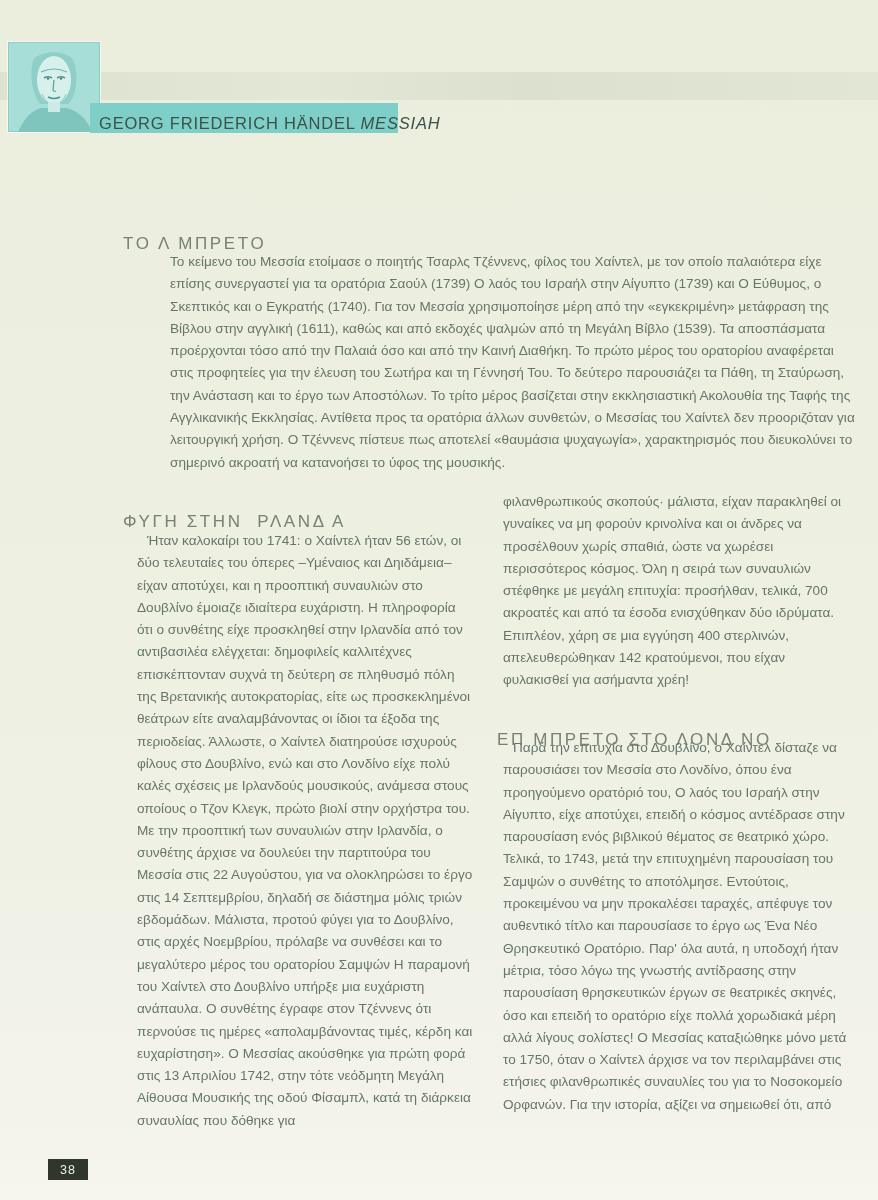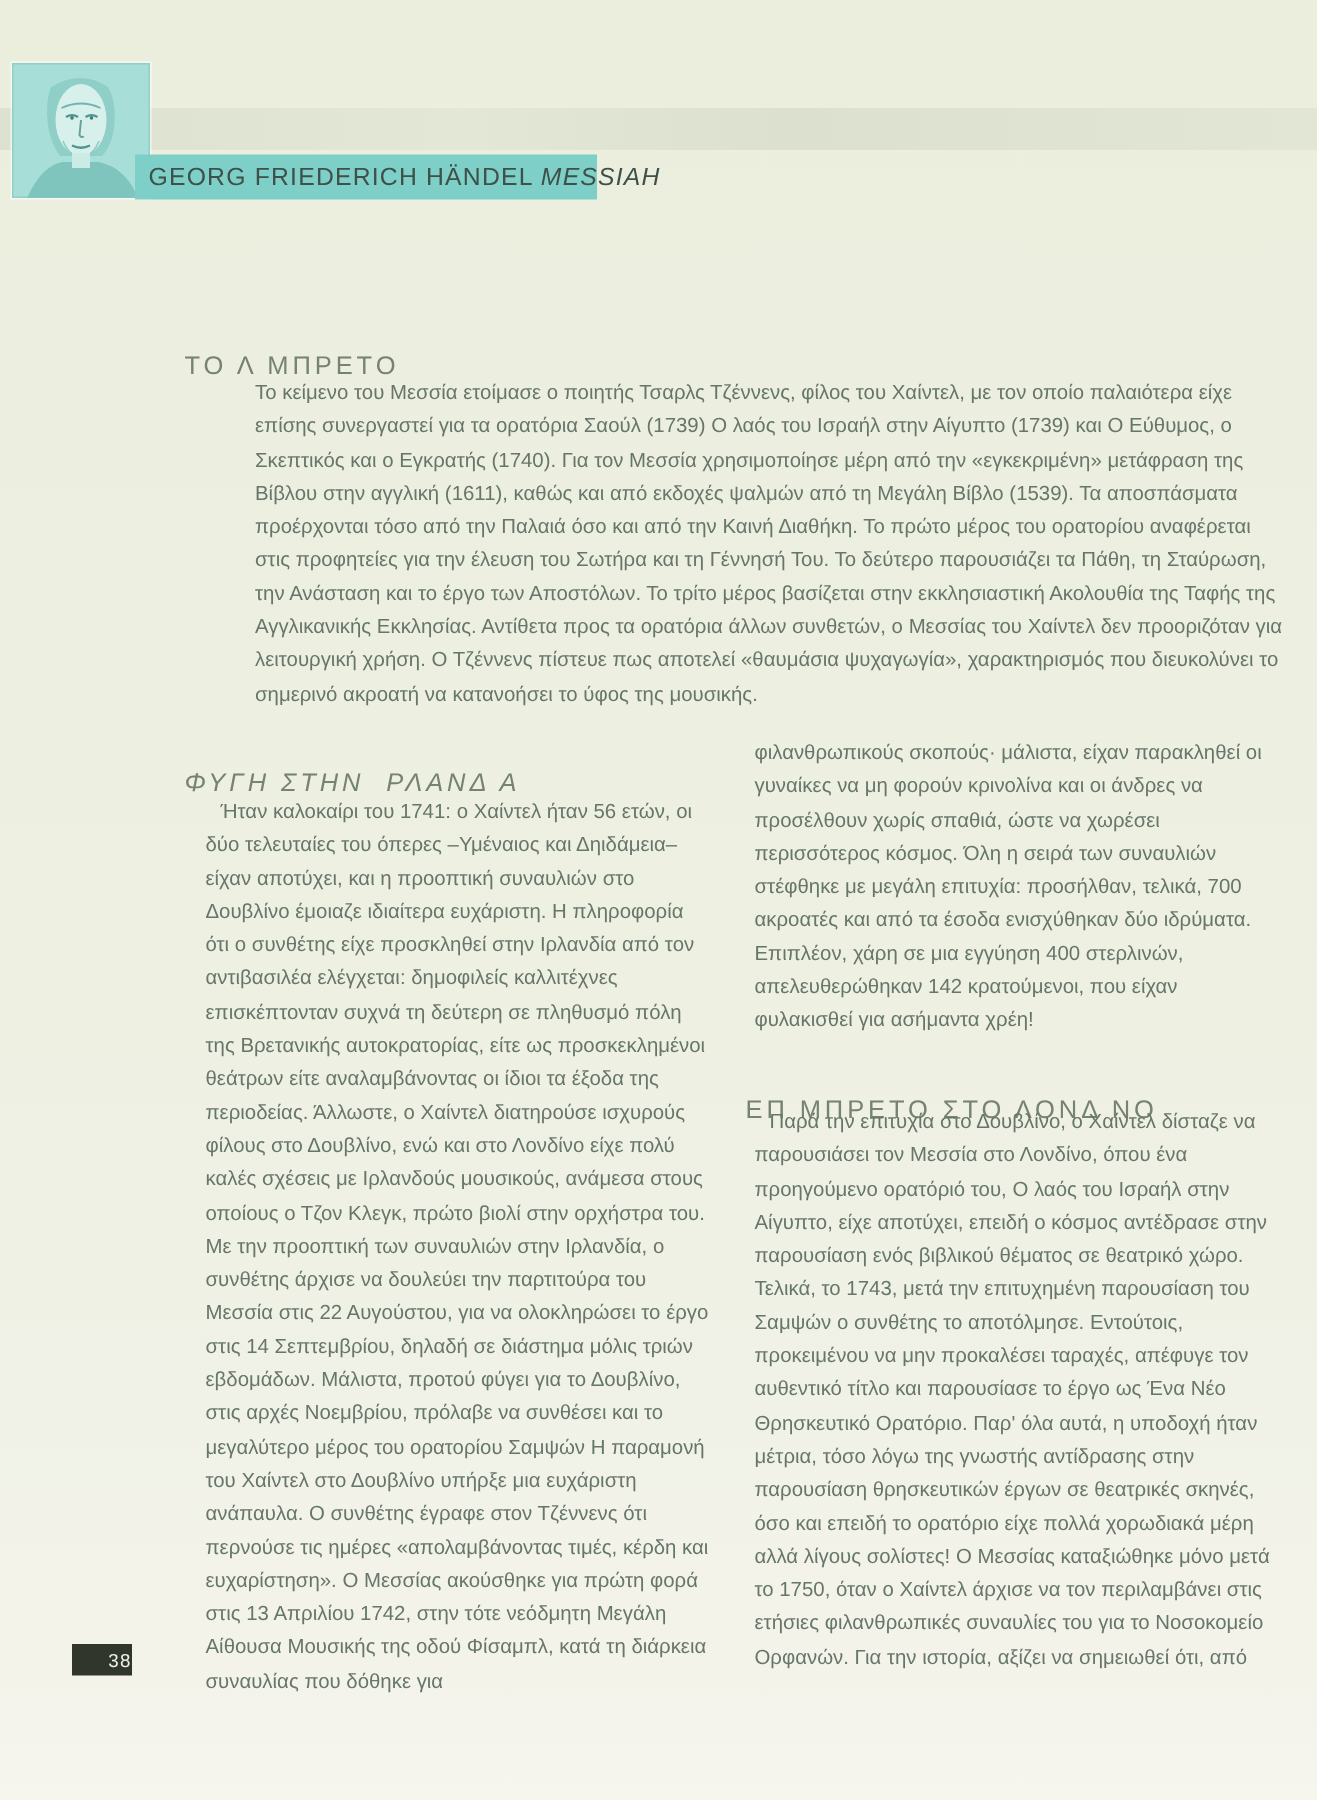--- a/index.html
+++ b/index.html
@@ -13,41 +13,41 @@
     position:absolute;left:0;top:72px;width:878px;height:28px;
     background:linear-gradient(90deg,#dde2d0 0%,#e3e7d6 35%,#dce1cf 60%,#e2e6d4 100%);
   }
   .portrait{
     position:absolute;left:8px;top:42px;width:92px;height:90px;
     box-shadow:0 0 0 1px rgba(255,255,255,.6);
   }
   .banner{
     position:absolute;left:90px;top:103px;width:308px;height:30px;
     background:#7ecfc7;
-    display:flex;align-items:center;padding-left:9px;box-sizing:border-box;
+    display:flex;align-items:flex-end;padding-left:9px;box-sizing:border-box;
   }
   .banner-text{
     font-size:16.5px;letter-spacing:.8px;color:#3d5049;white-space:pre;
   }
   .banner-text .it{font-style:italic;}
   .heading{
     position:absolute;font-size:17px;letter-spacing:2.6px;color:#75836f;
     white-space:pre;
     margin-top:23px;
   }
   .bodytext{
     position:absolute;font-size:13.6px;line-height:22.3px;color:#66766a;
     text-align:left;
   }
   .bodytext .it{}
   .indent{text-indent:10px;}
   .pagenum{
-    position:absolute;left:48px;top:1096px;width:40px;height:21px;
+    position:absolute;left:48px;top:1159px;width:40px;height:21px;
     background:#30362c;color:#eff0e6;font-size:12.5px;
-    display:flex;align-items:center;justify-content:flex-end;letter-spacing:1px;
+    display:flex;align-items:center;justify-content:center;letter-spacing:1px;
   }
 </style>
 </head>
 <body>
 
 <div class="band"></div>
 
 <div class="portrait">
   <svg width="92" height="90" viewBox="0 0 92 90" xmlns="http://www.w3.org/2000/svg">
     <rect x="0" y="0" width="92" height="90" fill="#a7ded8"></rect>
@@ -75,21 +75,21 @@
   </svg>
 </div>
 
 <div class="banner">
   <span class="banner-text"><span>GEORG FRIEDERICH HÄNDEL </span><span class="it">MESSIAH</span></span>
 </div>
 
 <div class="heading" style="left:123px;top:211px;">ΤΟ Λ ΜΠΡΕΤΟ</div>
 <div class="bodytext" style="left:170px;top:251px;width:688px;"><span>Το κείμενο του </span><span class="it">Μεσσία</span><span> ετοίμασε ο ποιητής Τσαρλς Τζέννενς, φίλος του Χαίντελ, με τον οποίο παλαιότερα είχε επίσης συνεργαστεί για τα ορατόρια </span><span class="it">Σαούλ</span><span> (1739) </span><span class="it">Ο λαός του Ισραήλ στην Αίγυπτο</span><span> (1739) και </span><span class="it">Ο Εύθυμος, ο Σκεπτικός και ο Εγκρατής</span><span> (1740). Για τον </span><span class="it">Μεσσία</span><span> χρησιμοποίησε μέρη από την «εγκεκριμένη» μετάφραση της </span><span class="it">Βίβλου</span><span> στην αγγλική (1611), καθώς και από εκδοχές ψαλμών από τη </span><span class="it">Μεγάλη Βίβλο</span><span> (1539). Τα αποσπάσματα προέρχονται τόσο από την Παλαιά όσο και από την Καινή Διαθήκη. Το πρώτο μέρος του ορατορίου αναφέρεται στις προφητείες για την έλευση του Σωτήρα και τη Γέννησή Του. Το δεύτερο παρουσιάζει τα Πάθη, τη Σταύρωση, την Ανάσταση και το έργο των Αποστόλων. Το τρίτο μέρος βασίζεται στην εκκλησιαστική Ακολουθία της Ταφής της Αγγλικανικής Εκκλησίας. Αντίθετα προς τα ορατόρια άλλων συνθετών, ο </span><span class="it">Μεσσίας</span><span> του Χαίντελ δεν προοριζόταν για λειτουργική χρήση. Ο Τζέννενς πίστευε πως αποτελεί «θαυμάσια ψυχαγωγία», χαρακτηρισμός που διευκολύνει το σημερινό ακροατή να κατανοήσει το ύφος της μουσικής.</span></div>
 
-<div class="heading" style="left:123px;top:489px;font-style:italic;">ΦΥΓΗ ΣΤΗΝ  ΡΛΑΝΔ Α</div>
+<div class="heading" style="left:123px;top:489px;">ΦΥΓΗ ΣΤΗΝ  ΡΛΑΝΔ Α</div>
 <div class="bodytext indent" style="left:137px;top:530px;width:336px;"><span>Ήταν καλοκαίρι του 1741: ο Χαίντελ ήταν 56 ετών, οι δύο τελευταίες του όπερες –</span><span class="it">Υμέναιος</span><span> και </span><span class="it">Δηιδάμεια</span><span>– είχαν αποτύχει, και η προοπτική συναυλιών στο Δουβλίνο έμοιαζε ιδιαίτερα ευχάριστη. Η πληροφορία ότι ο συνθέτης είχε προσκληθεί στην Ιρλανδία από τον αντιβασιλέα ελέγχεται: δημοφιλείς καλλιτέχνες επισκέπτονταν συχνά τη δεύτερη σε πληθυσμό πόλη της Βρετανικής αυτοκρατορίας, είτε ως προσκεκλημένοι θεάτρων είτε αναλαμβάνοντας οι ίδιοι τα έξοδα της περιοδείας. Άλλωστε, ο Χαίντελ διατηρούσε ισχυρούς φίλους στο Δουβλίνο, ενώ και στο Λονδίνο είχε πολύ καλές σχέσεις με Ιρλανδούς μουσικούς, ανάμεσα στους οποίους ο Τζον Κλεγκ, πρώτο βιολί στην ορχήστρα του. Με την προοπτική των συναυλιών στην Ιρλανδία, ο συνθέτης άρχισε να δουλεύει την παρτιτούρα του </span><span class="it">Μεσσία</span><span> στις 22 Αυγούστου, για να ολοκληρώσει το έργο στις 14 Σεπτεμβρίου, δηλαδή σε διάστημα μόλις τριών εβδομάδων. Μάλιστα, προτού φύγει για το Δουβλίνο, στις αρχές Νοεμβρίου, πρόλαβε να συνθέσει και το μεγαλύτερο μέρος του ορατορίου </span><span class="it">Σαμψών</span><span> Η παραμονή του Χαίντελ στο Δουβλίνο υπήρξε μια ευχάριστη ανάπαυλα. Ο συνθέτης έγραφε στον Τζέννενς ότι περνούσε τις ημέρες «απολαμβάνοντας τιμές, κέρδη και ευχαρίστηση». Ο </span><span class="it">Μεσσίας</span><span> ακούσθηκε για πρώτη φορά στις 13 Απριλίου 1742, στην τότε νεόδμητη Μεγάλη Αίθουσα Μουσικής της οδού Φίσαμπλ, κατά τη διάρκεια συναυλίας που δόθηκε για</span></div>
 <div class="bodytext" style="left:503px;top:491px;width:348px;"><span>φιλανθρωπικούς σκοπούς· μάλιστα, είχαν παρακληθεί οι γυναίκες να μη φορούν κρινολίνα και οι άνδρες να προσέλθουν χωρίς σπαθιά, ώστε να χωρέσει περισσότερος κόσμος. Όλη η σειρά των συναυλιών στέφθηκε με μεγάλη επιτυχία: προσήλθαν, τελικά, 700 ακροατές και από τα έσοδα ενισχύθηκαν δύο ιδρύματα. Επιπλέον, χάρη σε μια εγγύηση 400 στερλινών, απελευθερώθηκαν 142 κρατούμενοι, που είχαν φυλακισθεί για ασήμαντα χρέη!</span></div>
 
 <div class="heading" style="left:497px;top:707px;">ΕΠ ΜΠΡΕΤΟ ΣΤΟ ΛΟΝΔ ΝΟ</div>
 <div class="bodytext indent" style="left:503px;top:737px;width:352px;"><span>Παρά την επιτυχία στο Δουβλίνο, ο Χαίντελ δίσταζε να παρουσιάσει τον </span><span class="it">Μεσσία</span><span> στο Λονδίνο, όπου ένα προηγούμενο ορατόριό του, </span><span class="it">Ο λαός του Ισραήλ στην Αίγυπτο</span><span>, είχε αποτύχει, επειδή ο κόσμος αντέδρασε στην παρουσίαση ενός βιβλικού θέματος σε θεατρικό χώρο. Τελικά, το 1743, μετά την επιτυχημένη παρουσίαση του </span><span class="it">Σαμψών</span><span> ο συνθέτης το αποτόλμησε. Εντούτοις, προκειμένου να μην προκαλέσει ταραχές, απέφυγε τον αυθεντικό τίτλο και παρουσίασε το έργο ως </span><span class="it">Ένα Νέο Θρησκευτικό Ορατόριο</span><span>. Παρ' όλα αυτά, η υποδοχή ήταν μέτρια, τόσο λόγω της γνωστής αντίδρασης στην παρουσίαση θρησκευτικών έργων σε θεατρικές σκηνές, όσο και επειδή το ορατόριο είχε πολλά χορωδιακά μέρη αλλά λίγους σολίστες! Ο </span><span class="it">Μεσσίας</span><span> καταξιώθηκε μόνο μετά το 1750, όταν ο Χαίντελ άρχισε να τον περιλαμβάνει στις ετήσιες φιλανθρωπικές συναυλίες του για το Νοσοκομείο Ορφανών. Για την ιστορία, αξίζει να σημειωθεί ότι, από</span></div>
 
 <div class="pagenum">
   <span>38</span>
 </div>
 

